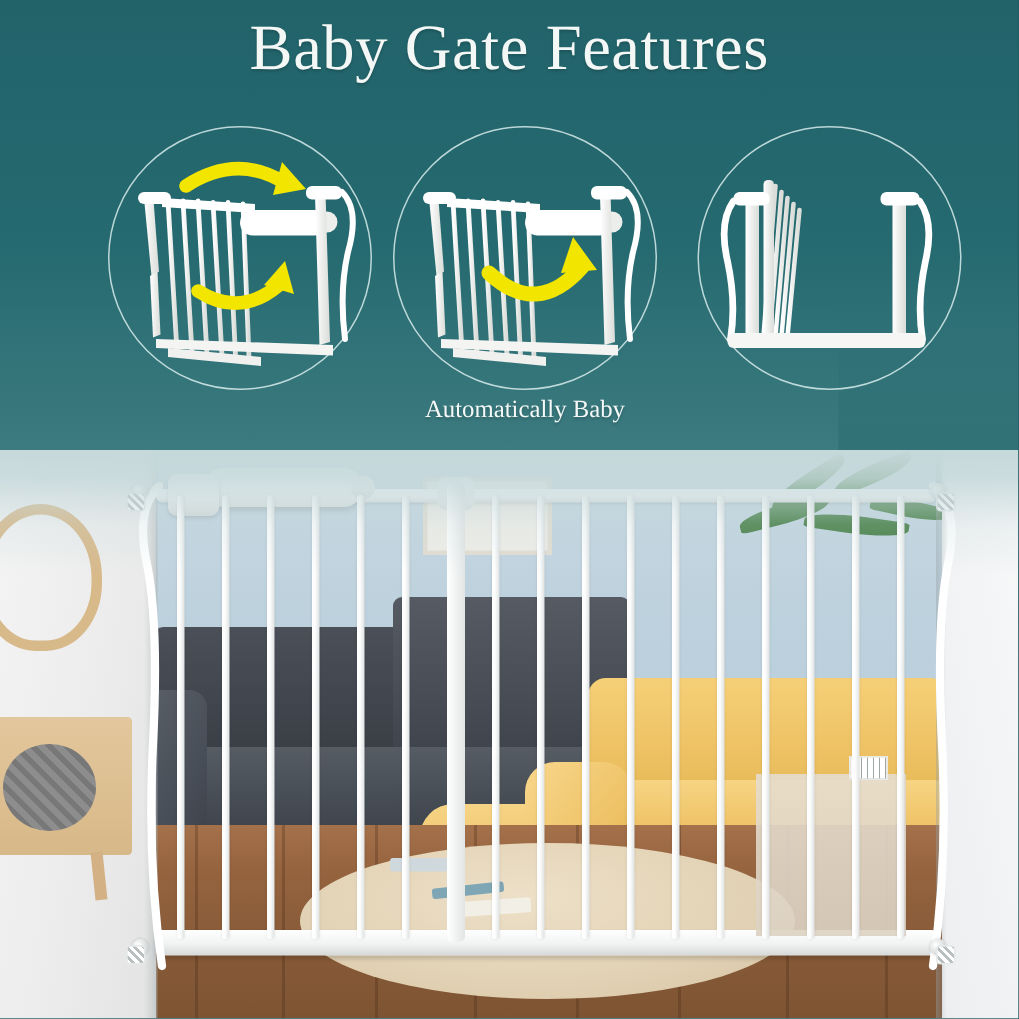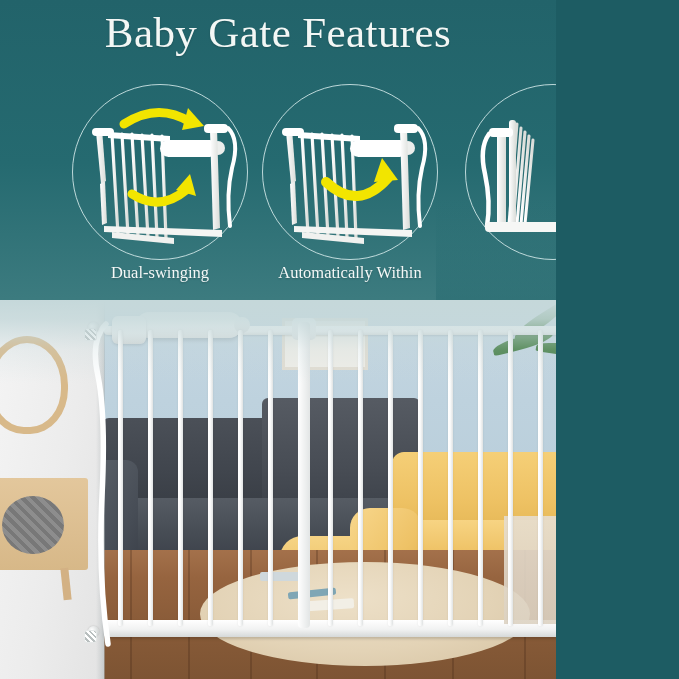--- a/index.html
+++ b/index.html
@@ -1,18 +1,18 @@
 <!DOCTYPE html>
 <html><head>
 <meta charset="utf-8">
 <style>
   html,body{margin:0;padding:0;background:#1d5c63;}
   *{box-sizing:border-box;}
   #stage{
-    position:relative;width:556px;height:679px;overflow:hidden;
+    position:relative;width:679px;height:679px;overflow:hidden;
     font-family:"Liberation Serif",serif;
     background:linear-gradient(180deg,#22636a 0%,#256a70 24%,#3c7b7f 44%,#79a3a6 62%,#b9cfd1 78%,#dfe9ea 90%,#eef3f3 100%);
   }
   
   #rightTealWash{
     position:absolute;right:0;top:0;width:120px;height:440px;
     background:linear-gradient(180deg,rgba(30,92,99,0) 0%,rgba(30,92,99,0) 45%,rgba(36,104,110,.55) 72%,rgba(45,115,120,.30) 90%,rgba(45,115,120,0) 100%);
     pointer-events:none;
   }
 
@@ -181,21 +181,20 @@
         <path d="M166 44 q12 12 4 40 q-6 26 -2 58" stroke="#ffffff" stroke-width="4" fill="none" stroke-linecap="round"></path>
 
         <path d="M42 142 l118 4 l0 7 l-118 -5 z" fill="#f4f5f3"></path>
 
         <path d="M62 40 q34 -22 66 -2" stroke="#f2e500" stroke-width="9" fill="none" stroke-linecap="round"></path>
         <polygon points="126,24 142,42 120,46" fill="#f2e500"></polygon>
         <path d="M70 110 q28 18 54 -4" stroke="#f2e500" stroke-width="9" fill="none" stroke-linecap="round"></path>
         <polygon points="128,90 134,112 114,106" fill="#f2e500"></polygon>
       </svg>
       <div class="cap">
-        <span>Dual-swinging</span>
       </div>
     </div>
 
     <div class="feat f2">
       <div class="ring"></div>
       <svg class="art" viewBox="0 0 196 176">
         <path d="M34 48 l6 -3 l4 52 l-5 3 z" fill="url(#mw)"></path>
         <path d="M38 100 l5 -3 l2 42 l-5 2 z" fill="url(#mw)"></path>
         <rect x="30" y="44" width="22" height="8" rx="4" fill="#ffffff"></rect>
         <g stroke="url(#mw)" stroke-width="3.2" stroke-linecap="round">
@@ -212,21 +211,21 @@
         <circle cx="156" cy="64" r="7" fill="#eceeec"></circle>
         <path d="M148 46 l7 -2 l3 100 l-7 2 z" fill="url(#mw)"></path>
         <rect x="142" y="40" width="24" height="9" rx="4" fill="#ffffff"></rect>
         <path d="M166 44 q12 12 4 40 q-6 26 -2 58" stroke="#ffffff" stroke-width="4" fill="none" stroke-linecap="round"></path>
         <path d="M42 142 l118 4 l0 7 l-118 -5 z" fill="#f4f5f3"></path>
 
         <path d="M74 98 q32 30 62 -4" stroke="#f2e500" stroke-width="10" fill="none" stroke-linecap="round"></path>
         <polygon points="130,74 146,96 122,98" fill="#f2e500"></polygon>
       </svg>
       <div class="cap">
-        <span>Automatically Within</span>
+        <span>Automatically Baby</span>
       </div>
     </div>
 
     <div class="feat f3">
       <div class="ring"></div>
       <svg class="art" viewBox="0 0 196 176">
 
         <g stroke="url(#mw)" stroke-width="3" stroke-linecap="round">
           <line x1="62" y1="40" x2="54" y2="140"></line>
           <line x1="66" y1="44" x2="58" y2="140"></line>

